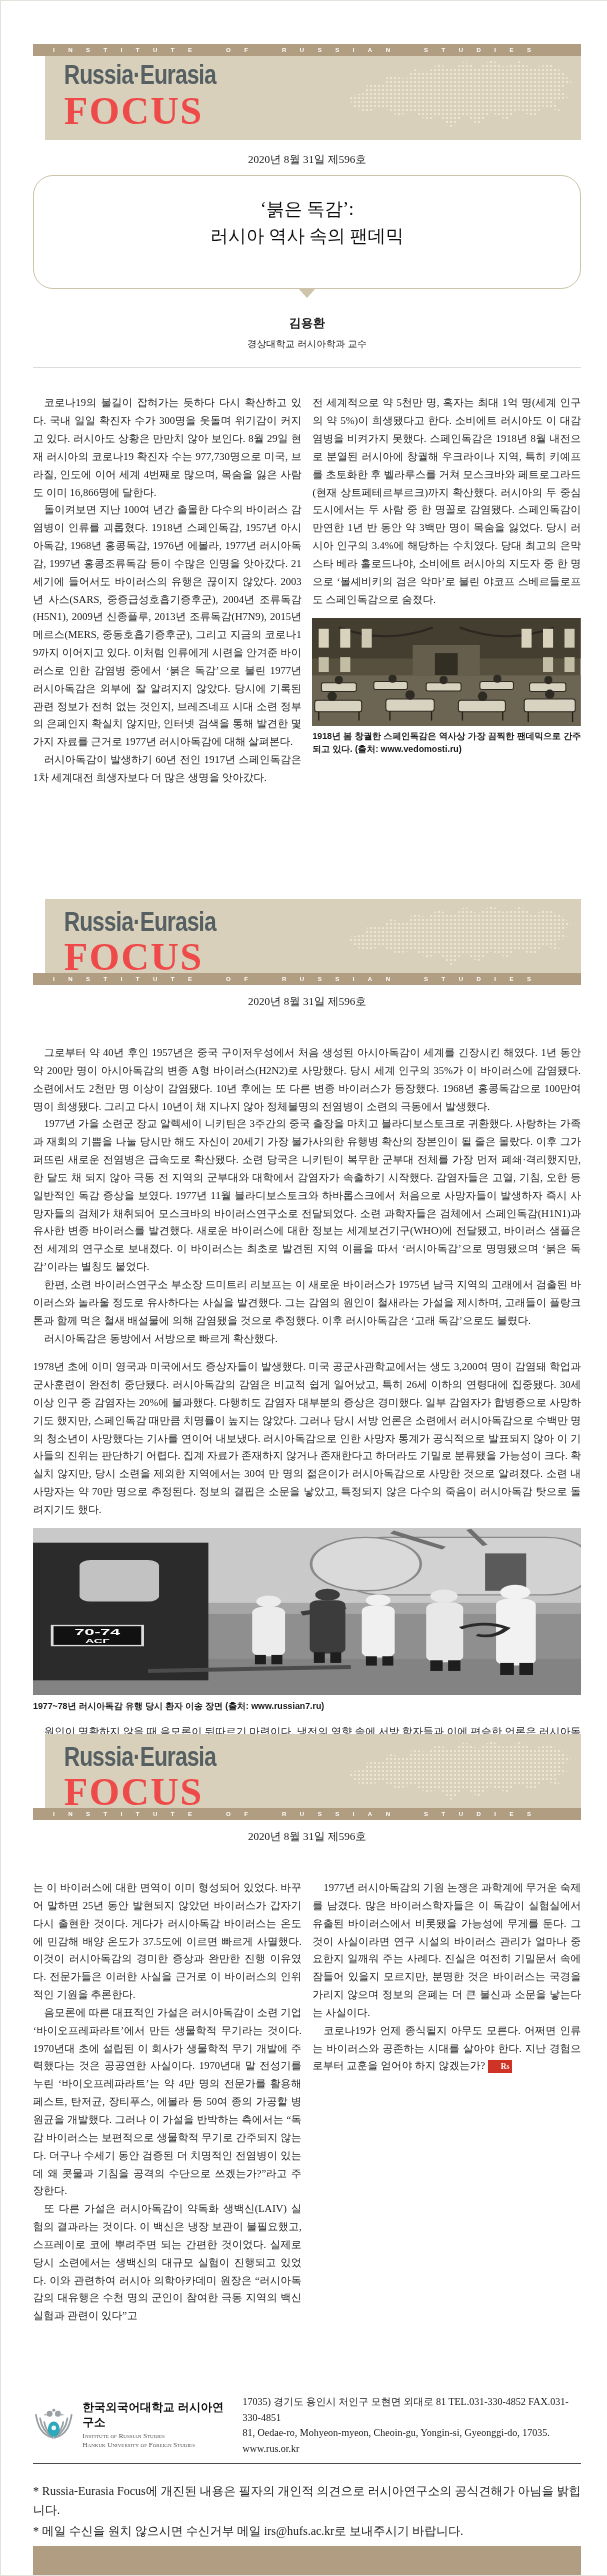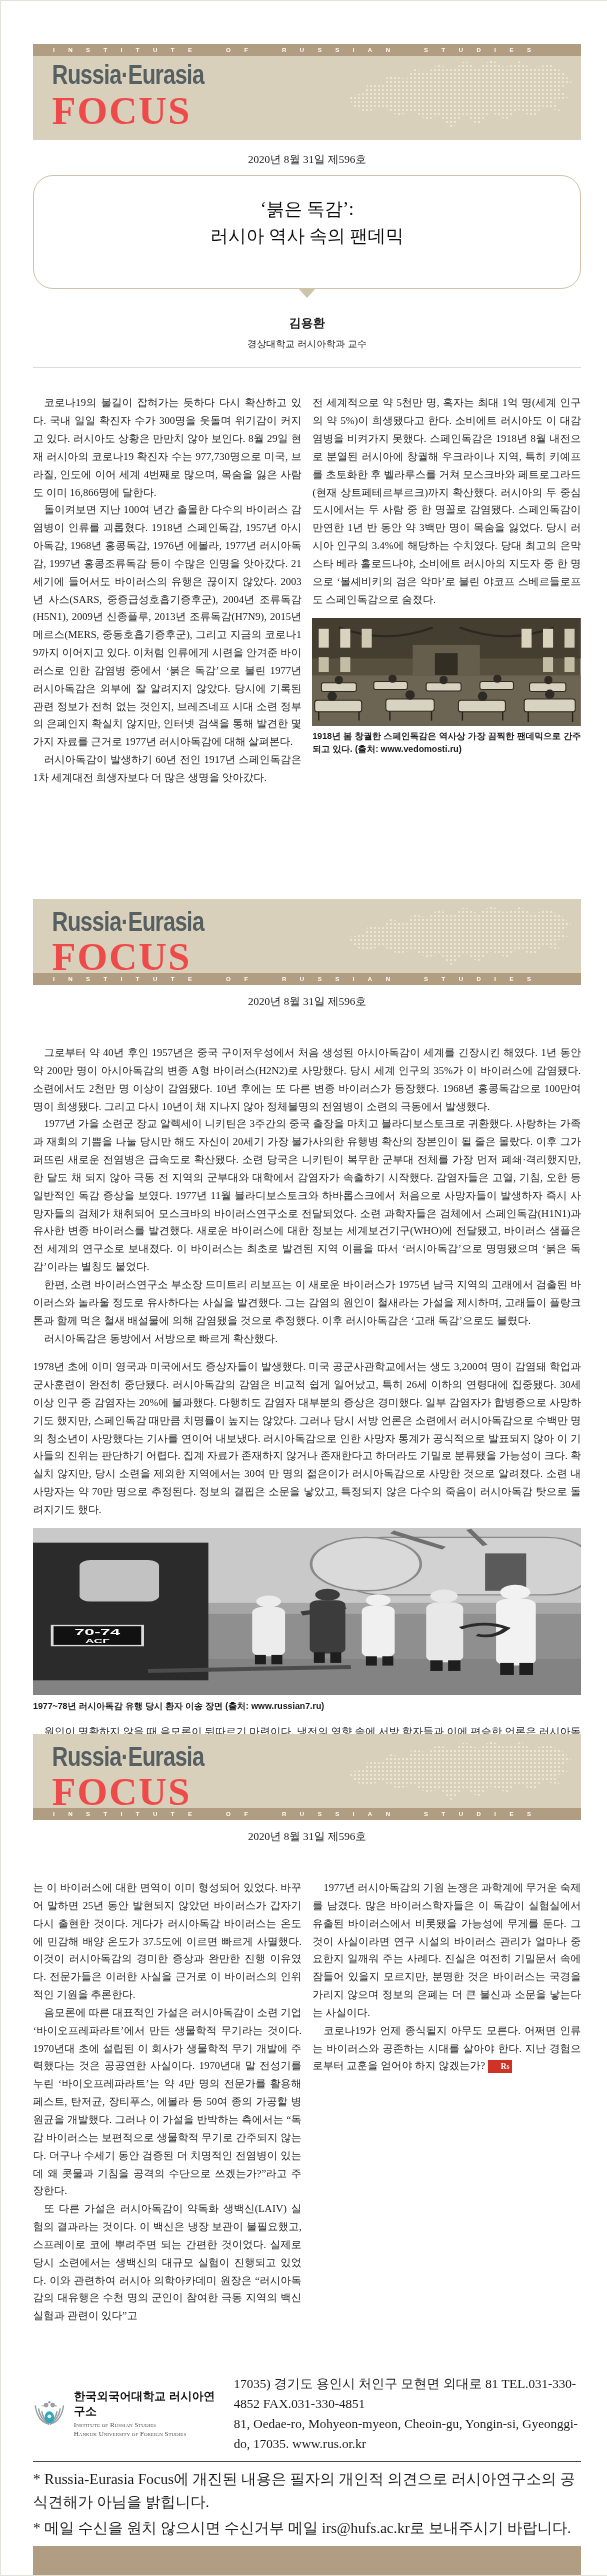--- a/index.html
+++ b/index.html
@@ -8,21 +8,21 @@
   .section{box-sizing:border-box;overflow:hidden;}
   .s1{height:898px;}
   .s2{height:835px;}
   .s3{height:841px;display:flex;flex-direction:column;}
   .pad{padding-left:32px;padding-right:26px;}
   
   .top-space{height:43px;}
   .inst-bar{height:11.5px;background:#b19d82;color:#fdfdf8;display:flex;align-items:center;
     font-family:"Liberation Sans",sans-serif;font-weight:bold;font-size:6px;
     letter-spacing:13.5px;word-spacing:5.4px;padding-left:20px;white-space:nowrap;overflow:hidden;}
-  .banner{height:84px;background:#d8d0bb;position:relative;overflow:hidden;}
+  .banner{height:84px;background:#d8d0bb;position:relative;overflow:hidden;margin-left:12px;}
   .brand{position:absolute;left:19px;top:6.8px;line-height:1;}
   .brand-top{font-family:"Liberation Sans",sans-serif;font-weight:bold;font-size:27px;
     color:#566063;letter-spacing:-0.7px;transform:scaleX(.82);transform-origin:left;}
   .brand-main{font-family:"Liberation Serif",serif;font-weight:bold;font-size:39px;
     color:#ee4a4a;letter-spacing:1.4px;margin-top:1.4px;}
   .map{position:absolute;right:9.5px;top:4px;width:223px;height:76px;
     background-image:radial-gradient(circle,#ece5cf 0.9px,transparent 0.9px);
     background-size:4px 4px;
     clip-path:polygon(2% 62%,0% 48%,7% 44%,9% 30%,15% 34%,18% 20%,26% 26%,29% 12%,35% 18%,
       40% 6%,47% 14%,52% 2%,58% 12%,64% 0%,70% 10%,77% 2%,82% 12%,90% 6%,96% 16%,100% 30%,
@@ -53,23 +53,23 @@
   .rs-badge{display:inline-block;background:#cf3326;color:#fff;font-family:"Liberation Serif",serif;
     font-weight:bold;line-height:1;padding:1.4px 2px 0.7px 2px;margin-left:2.7px;vertical-align:baseline;}
   .rs-r{font-size:8px;}
   .rs-s{font-size:5.4px;}
   
   .footer-block{margin-top:auto;}
   .footer-row{display:flex;align-items:center;gap:8px;}
   .inst-names{min-width:152px;}
   .inst-kr{font-family:"Liberation Sans",sans-serif;font-weight:bold;font-size:11.5px;color:#111;}
   .inst-en{font-variant:small-caps;font-size:7px;color:#555;line-height:1.35;margin-top:2px;}
-  .addr{font-size:13px;line-height:1.55;color:#1c1c1c;}
+  .addr{font-size:10px;line-height:1.55;color:#1c1c1c;}
   .footer-rule{margin-top:6.8px;border:0;border-top:1px solid #4a4a4a;}
-  .notes{margin-top:6px;font-size:15px;line-height:1.55;}
+  .notes{margin-top:18px;font-size:12px;line-height:1.55;}
   .notes p{margin:0 0 2.7px 0;}
   .bottom-bar{height:29px;background:#b19d82;margin-top:5.4px;}
 </style>
 </head>
 <body>
 
 <div class="sheet">
 
   <div class="section s1">
     <div class="top-space"></div>

